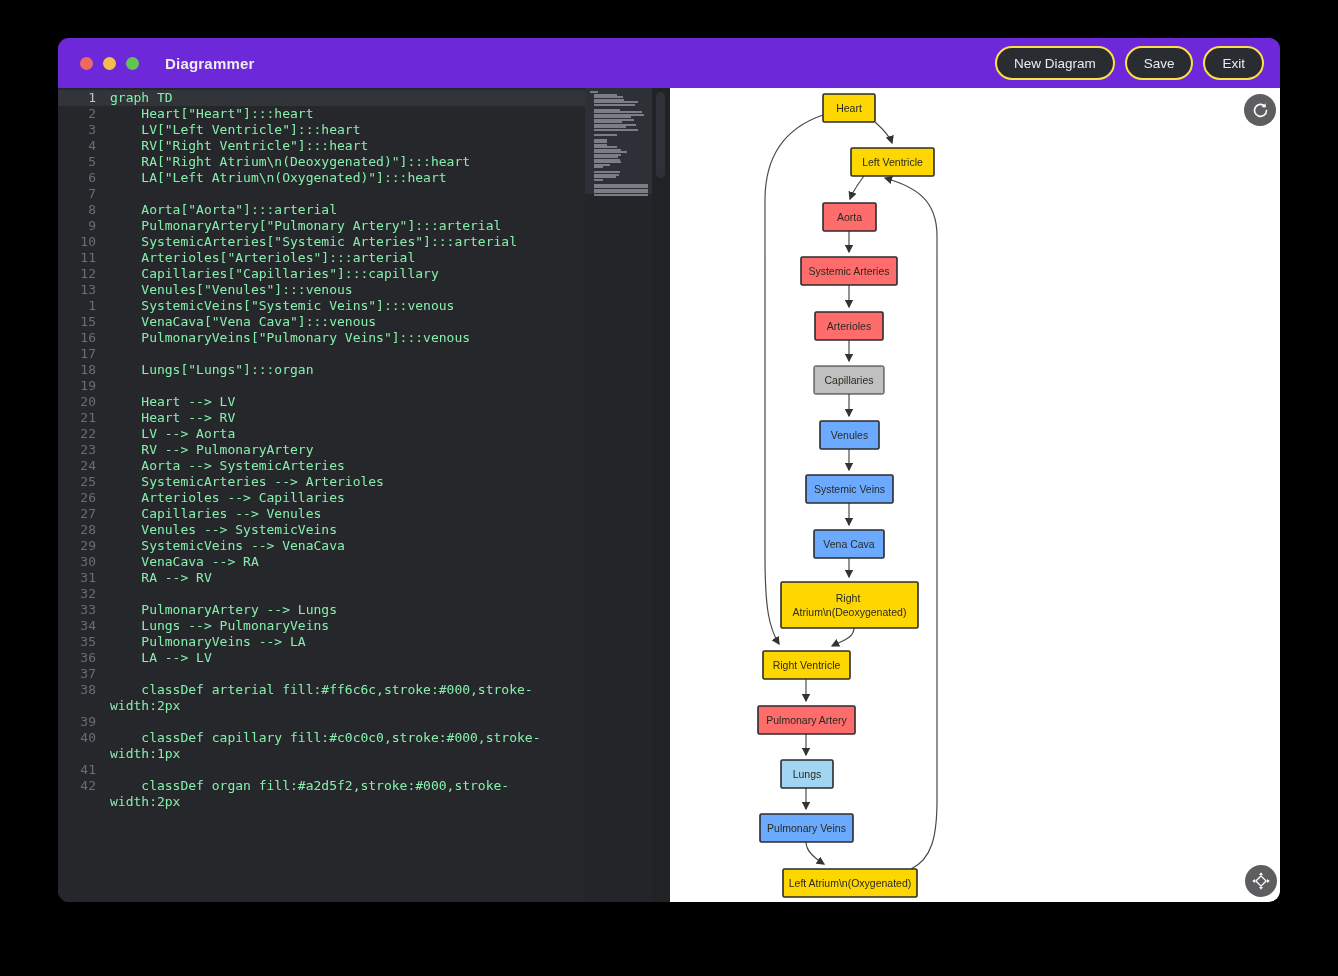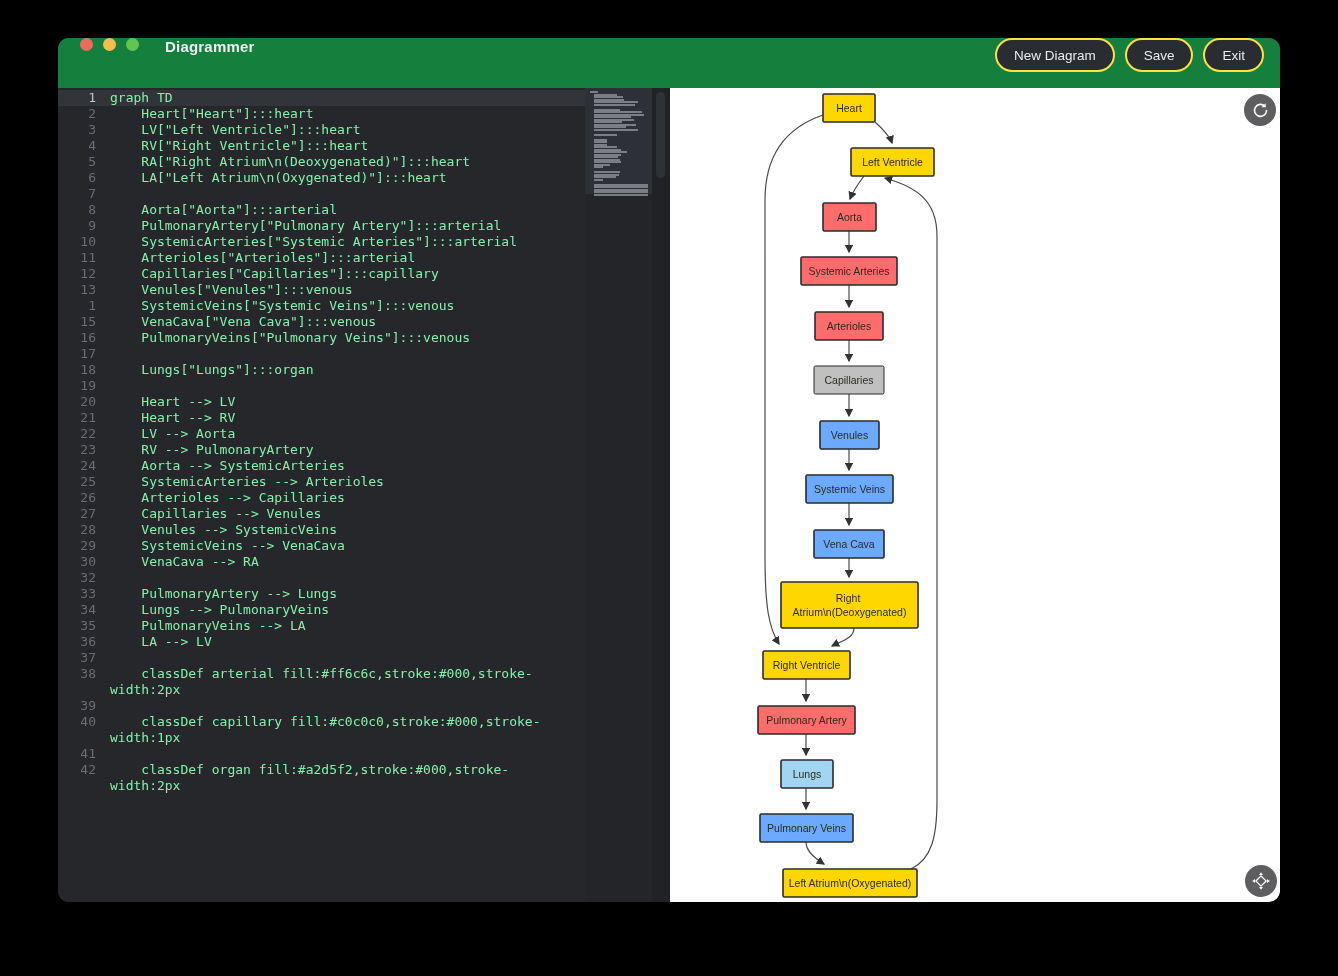--- a/index.html
+++ b/index.html
@@ -3,22 +3,22 @@
 <meta charset="utf-8">
 <style>
   html,body{margin:0;padding:0;background:#000;width:1338px;height:976px;overflow:hidden;
     font-family:"Liberation Sans",sans-serif;}
   *{box-sizing:border-box;}
 
   .window{position:absolute;left:58px;top:38px;width:1222px;height:864px;border-radius:11px;
     overflow:hidden;background:#25272b;box-shadow:0 10px 40px rgba(0,0,0,.6);}
 
   
-  .titlebar{position:absolute;left:0;top:0;right:0;height:50px;background:#15803d;
-    display:flex;}
+  .titlebar{position:absolute;left:0;top:0;right:0;height:50px;background:#6d28d9;
+    display:flex;align-items:center;}
   .lights{display:flex;gap:10px;margin-left:22px;}
   .light{width:13px;height:13px;border-radius:50%;}
   .light.red{background:#ee6a5f;} .light.yellow{background:#f5bd4f;} .light.green{background:#61c554;}
   .win-title{margin-left:26px;font-size:15px;font-weight:bold;color:#ededf0;letter-spacing:.2px;}
   .tb-actions{margin-left:auto;margin-right:16px;display:flex;gap:10px;}
   .pill-btn{height:34px;padding:0 17px;border-radius:17px;background:#292c31;border:2px solid #fde047;
     color:#eaecef;font-size:13.5px;display:flex;align-items:center;cursor:pointer;white-space:nowrap;}
 
   
   .editor{position:absolute;left:0;top:50px;width:612px;bottom:0;background:#25272b;overflow:hidden;}
@@ -181,20 +181,24 @@
           <span class="gutter">28</span>
           <span class="code-text">    Venules --&gt; SystemicVeins</span>
         </div>
         <div class="code-row">
           <span class="gutter">29</span>
           <span class="code-text">    SystemicVeins --&gt; VenaCava</span>
         </div>
         <div class="code-row">
           <span class="gutter">30</span>
           <span class="code-text">    VenaCava --&gt; RA</span>
+        </div>
+        <div class="code-row">
+          <span class="gutter">31</span>
+          <span class="code-text">    RA --&gt; RV</span>
         </div>
         <div class="code-row">
           <span class="gutter">32</span>
           <span class="code-text"></span>
         </div>
         <div class="code-row">
           <span class="gutter">33</span>
           <span class="code-text">    PulmonaryArtery --&gt; Lungs</span>
         </div>
         <div class="code-row">

